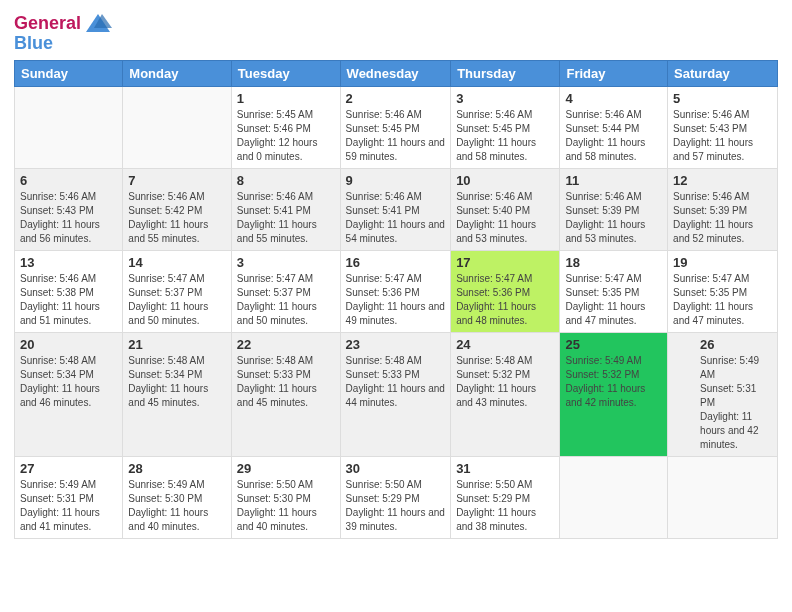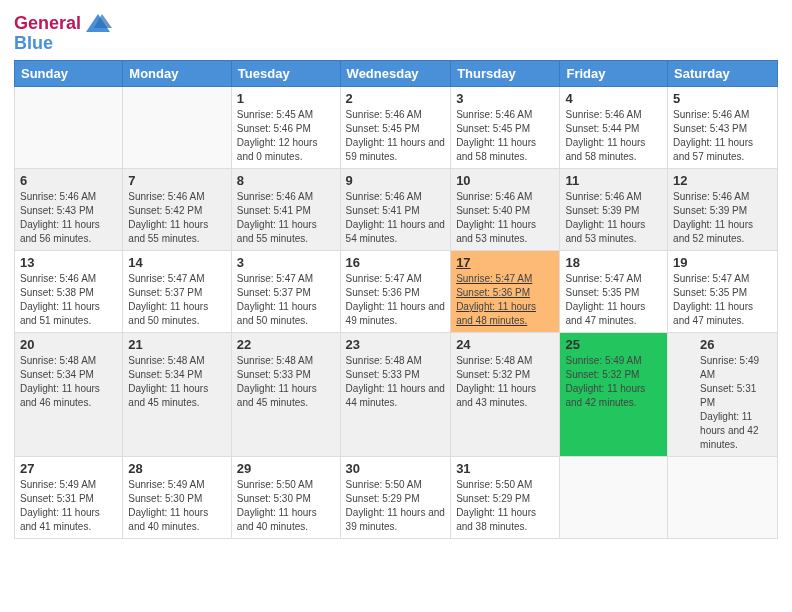--- a/index.html
+++ b/index.html
@@ -228,21 +228,21 @@
             <div class="day-info" style="white-space: pre-line;">Sunrise: 5:47 AM
 Sunset: 5:37 PM
 Daylight: 11 hours and 50 minutes.</div>
           </td>
           <td style="background: rgb(255, 255, 255);">
             <span class="day-number">16</span>
             <div class="day-info" style="white-space: pre-line;">Sunrise: 5:47 AM
 Sunset: 5:36 PM
 Daylight: 11 hours and 49 minutes.</div>
           </td>
-          <td style="background: #fdba74; text-decoration: underline;">
+          <td style="background: #bef264;">
             <span class="day-number">17</span>
             <div class="day-info" style="white-space: pre-line;">Sunrise: 5:47 AM
 Sunset: 5:36 PM
 Daylight: 11 hours and 48 minutes.</div>
           </td>
           <td style="background: rgb(255, 255, 255);">
             <span class="day-number">18</span>
             <div class="day-info" style="white-space: pre-line;">Sunrise: 5:47 AM
 Sunset: 5:35 PM
 Daylight: 11 hours and 47 minutes.</div>

